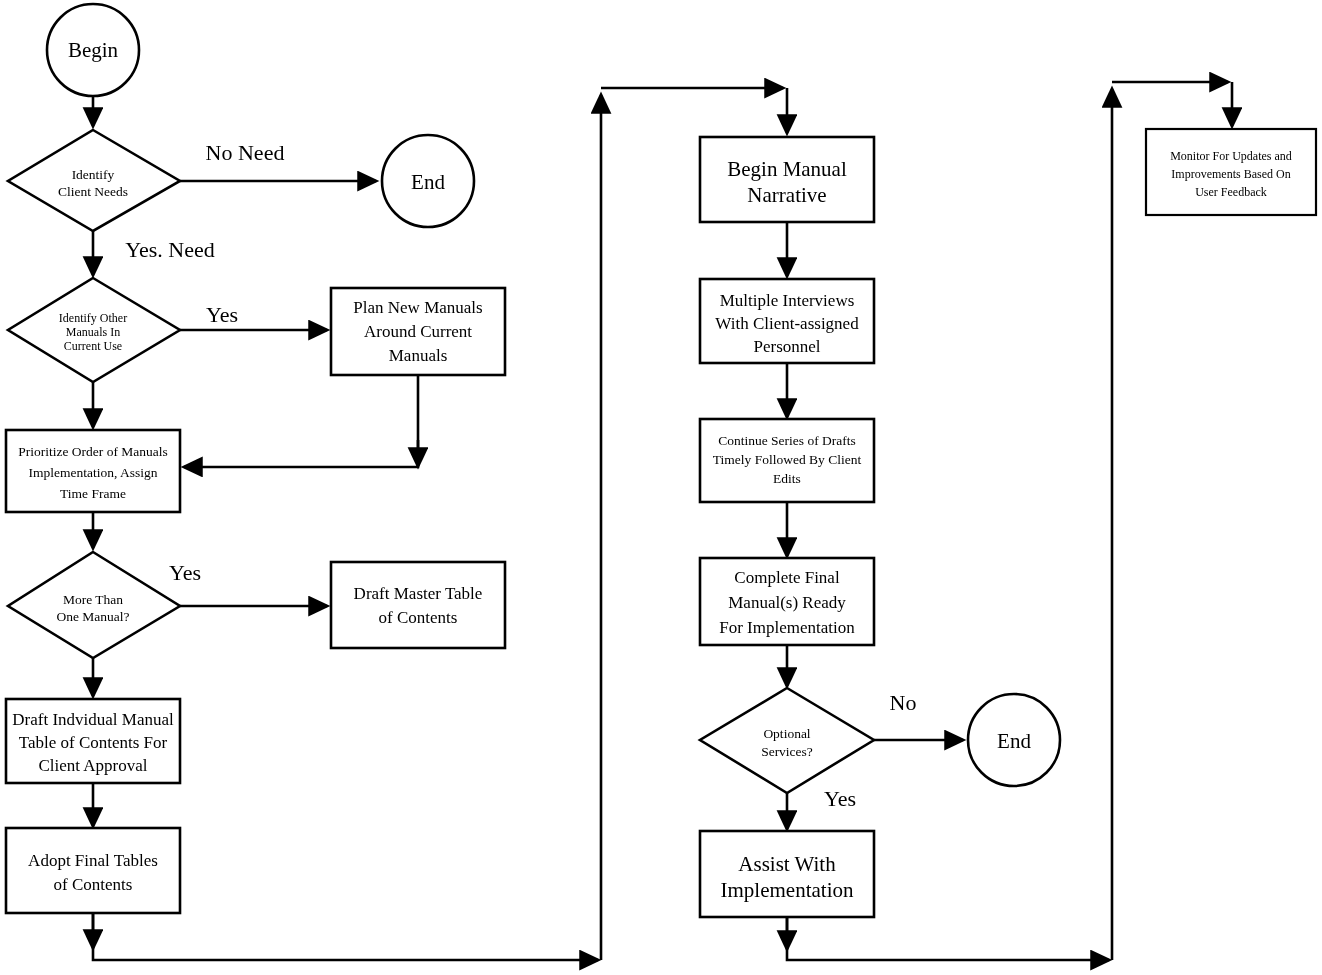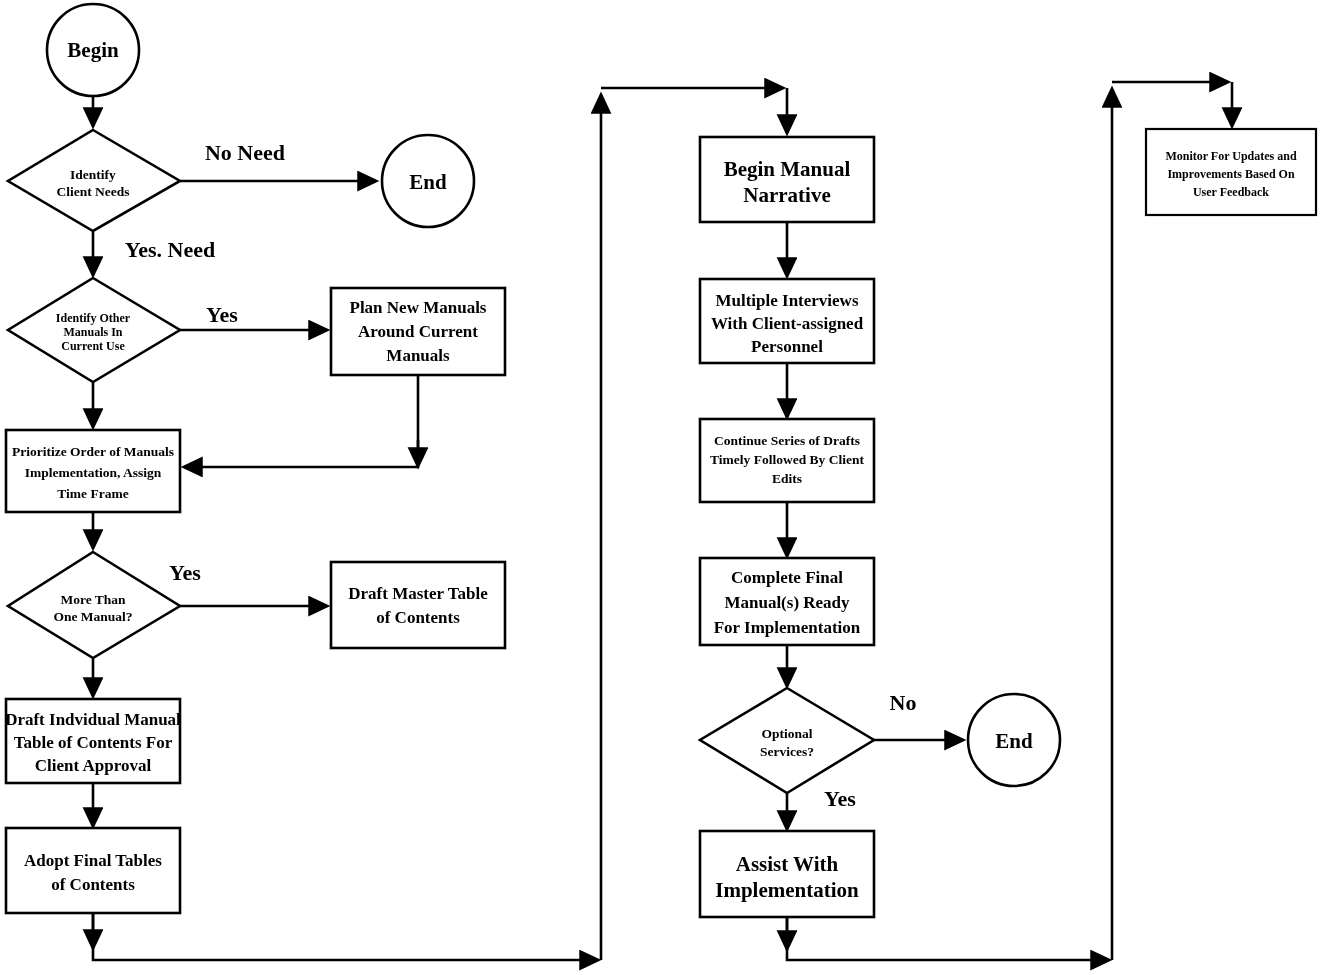--- a/index.html
+++ b/index.html
@@ -1,18 +1,18 @@
 <!DOCTYPE html>
 <html><head>
 <meta charset="utf-8">
 <style>
   html,body{margin:0;padding:0;background:#ffffff;}
   body{width:1322px;height:975px;overflow:hidden;
        font-family:"Liberation Serif","DejaVu Serif",serif;color:#000;}
-  #stage{position:relative;width:1310px;height:975px;background:#fff;font-weight:bold;}
+  #stage{position:relative;width:1310px;height:975px;background:#fff;}
   svg{display:block;}
   .shape{fill:#ffffff;stroke:#000000;stroke-width:2.6;}
   .shape-thin{fill:#ffffff;stroke:#000000;stroke-width:2.2;}
   .edge{stroke:#000000;stroke-width:2.6;fill:none;}
   .nodetext{font-family:"Liberation Serif","DejaVu Serif",serif;
             text-anchor:middle;fill:#000;}
   .t-lg{font-size:21px;}
   .t-md{font-size:17px;}
   .t-sm{font-size:13.5px;}
   .t-xs{font-size:12px;}

